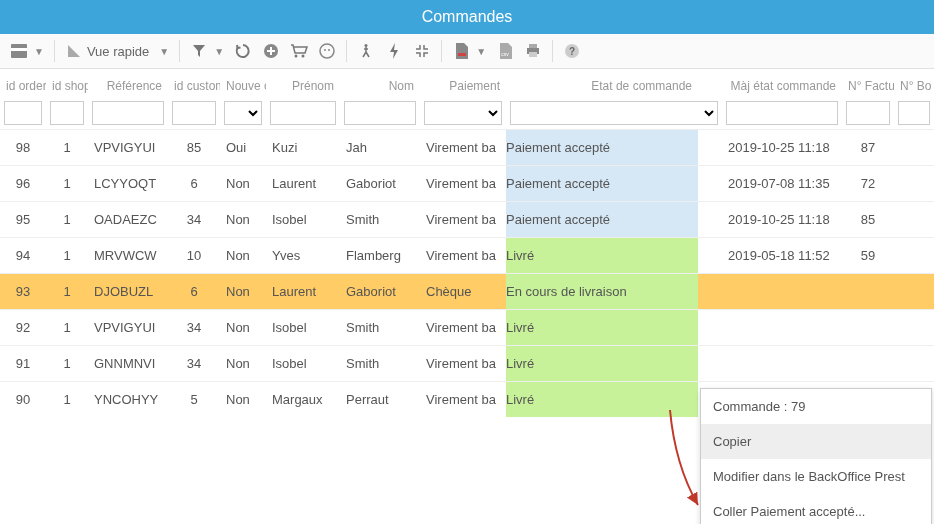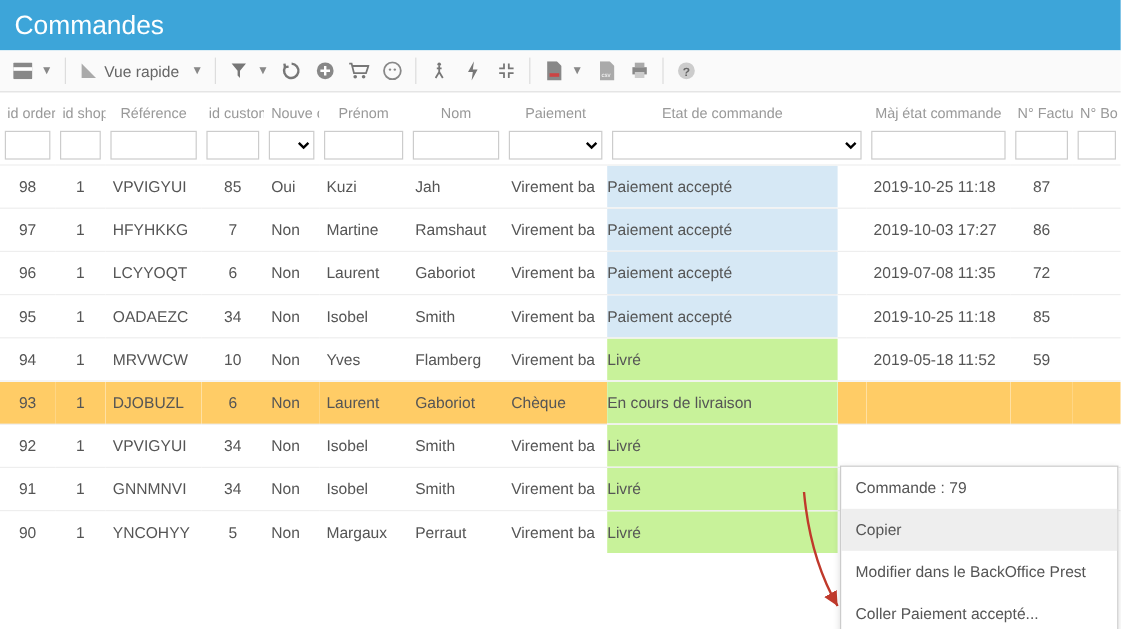--- a/index.html
+++ b/index.html
@@ -1,25 +1,25 @@
 <!DOCTYPE html>
 <html><head>
 <meta charset="utf-8">
 <style>
   * { box-sizing: border-box; margin: 0; padding: 0; }
   body { font-family: Arial, Helvetica, sans-serif; font-size: 13px; color: #555; background: #fff; width: 934px; }
-  .titlebar { background: #3da5d9; color: #fff; padding: 8px 12px; font-size: 22px; font-weight: 400; }
+  .titlebar { background: #3da5d9; color: #fff; padding: 8px 12px; font-size: 16px; font-weight: 400; text-align: center; }
   .toolbar { border-bottom: 1px solid #e0e0e0; padding: 6px 10px; display: flex; align-items: center; gap: 10px; background: #fafafa; }
   .tb-icon { width: 18px; height: 18px; display: inline-flex; align-items: center; justify-content: center; color: #888; }
   .tb-sep { width: 1px; height: 22px; background: #ddd; }
   .tb-dropdown-caret { font-size: 10px; color: #888; margin-left: -4px; }
   .quickview { display: flex; align-items: center; gap: 4px; color: #666; }
   .table-wrap { overflow: hidden; }
   table { border-collapse: collapse; width: 100%; table-layout: fixed; }
-  th { text-align: center; font-weight: 400; color: #999; font-size: 12px; padding: 10px 6px 4px; vertical-align: top; white-space: nowrap; overflow: hidden; }
+  th { text-align: right; font-weight: 400; color: #999; font-size: 12px; padding: 10px 6px 4px; vertical-align: top; white-space: nowrap; overflow: hidden; }
   th.right, td.right { text-align: center; }
   .filter-row td { padding: 4px; }
   .filter-row input, .filter-row select { width: 100%; border: 1px solid #ccc; height: 24px; font-size: 12px; padding: 0 2px; background: #fff; }
   tbody.data tr { border-top: 1px solid #eee; }
   tbody.data td { padding: 10px 6px; font-size: 13px; color: #555; white-space: nowrap; overflow: hidden; }
   .status-cell { display: block; padding: 10px 6px; margin: -10px -6px; }
   .bg-blue { background: #d6e8f5; }
   .bg-green { background: #c8f29a; }
   .row-selected td { background: #ffcc66 !important; }
   .row-selected .status-cell.bg-green { background: #c8f29a; }
@@ -196,37 +196,20 @@
           <td>Virement ba</td>
           <td style="padding:0">
             <span class="status-cell bg-blue">Paiement accepté</span>
           </td>
           <td></td>
           <td>2019-10-25 11:18</td>
           <td class="right">87</td>
           <td class="right"></td>
         </tr>
         <tr>
-          <td class="right">97</td>
-          <td class="right">1</td>
-          <td>HFYHKKG</td>
-          <td class="right">7</td>
-          <td>Non</td>
-          <td>Martine</td>
-          <td>Ramshaut</td>
-          <td>Virement ba</td>
-          <td style="padding:0">
-            <span class="status-cell bg-blue">Paiement accepté</span>
-          </td>
-          <td></td>
-          <td>2019-10-03 17:27</td>
-          <td class="right">86</td>
-          <td class="right"></td>
-        </tr>
-        <tr>
           <td class="right">96</td>
           <td class="right">1</td>
           <td>LCYYOQT</td>
           <td class="right">6</td>
           <td>Non</td>
           <td>Laurent</td>
           <td>Gaboriot</td>
           <td>Virement ba</td>
           <td style="padding:0">
             <span class="status-cell bg-blue">Paiement accepté</span>

